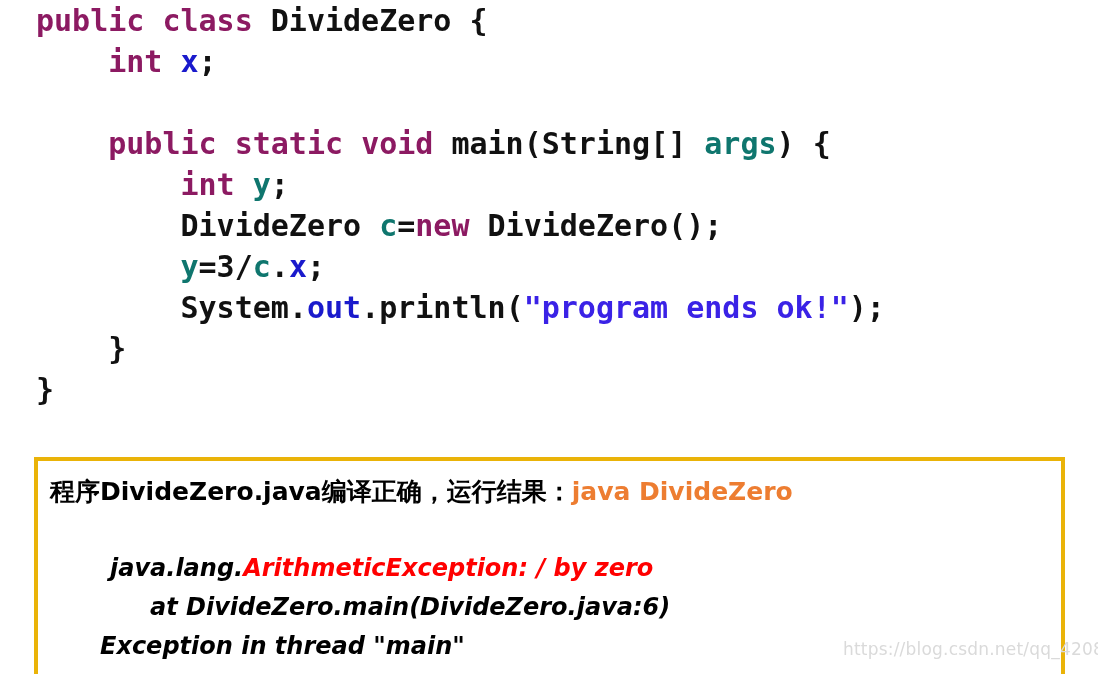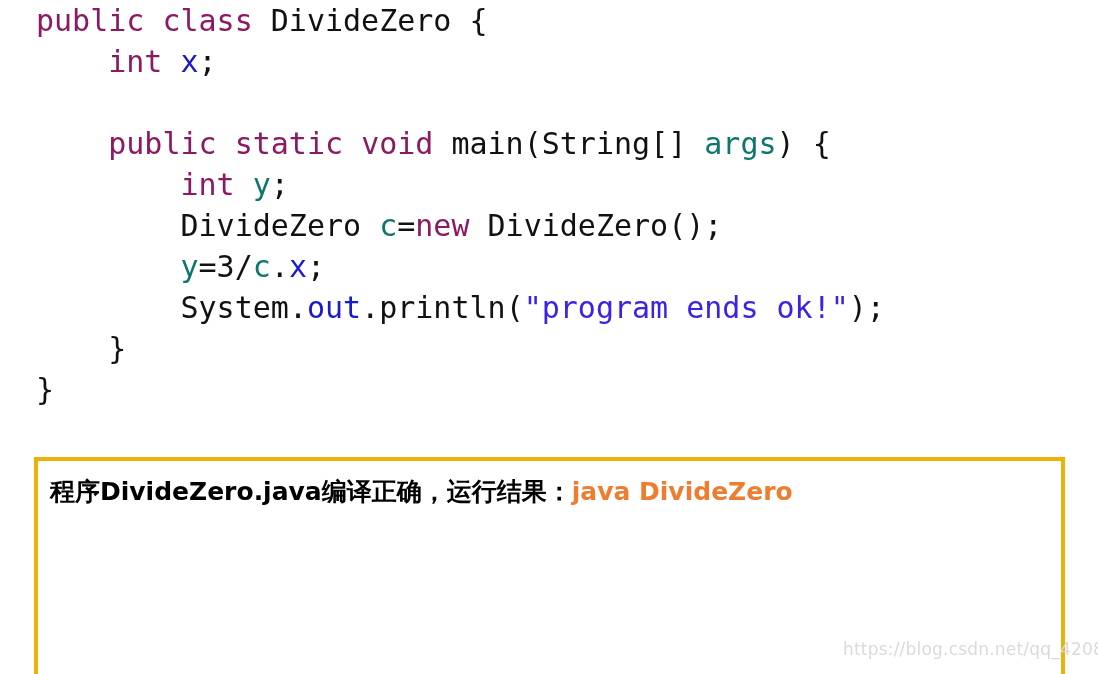--- a/index.html
+++ b/index.html
@@ -18,21 +18,21 @@
 
   
   #code-block {
     position: absolute;
     left: 0;
     top: 0;
     width: 1098px;
     height: 440px;
     font-family: "DejaVu Sans Mono", monospace;
     font-size: 30px;
-    font-weight: normal;
+    font-weight: bold;
     line-height: 41px;
     white-space: pre;
     color: #111111;
   }
   .code-line {
     height: 41px;
     padding-left: 36px;
     white-space: pre;
   }
   .code-line.blank { height: 41px; }
@@ -101,15 +101,16 @@
 </style>
 </head>
 <body>
 
 <div id="code-block"><div class="code-line"><span></span><span class="tok-kw">public</span><span class="tok-plain"> </span><span class="tok-kw">class</span><span class="tok-plain"> </span><span class="tok-type">DivideZero</span><span class="tok-plain"> {</span></div><div class="code-line"><span>    </span><span class="tok-kw">int</span><span class="tok-plain"> </span><span class="tok-field">x</span><span class="tok-plain">;</span></div><div class="code-line blank">&nbsp;</div><div class="code-line"><span>    </span><span class="tok-kw">public</span><span class="tok-plain"> </span><span class="tok-kw">static</span><span class="tok-plain"> </span><span class="tok-kw">void</span><span class="tok-plain"> </span><span class="tok-type">main</span><span class="tok-plain">(</span><span class="tok-type">String</span><span class="tok-plain">[] </span><span class="tok-var">args</span><span class="tok-plain">) {</span></div><div class="code-line"><span>        </span><span class="tok-kw">int</span><span class="tok-plain"> </span><span class="tok-var">y</span><span class="tok-plain">;</span></div><div class="code-line"><span>        </span><span class="tok-type">DivideZero</span><span class="tok-plain"> </span><span class="tok-var">c</span><span class="tok-plain">=</span><span class="tok-kw">new</span><span class="tok-plain"> </span><span class="tok-type">DivideZero</span><span class="tok-plain">();</span></div><div class="code-line"><span>        </span><span class="tok-var">y</span><span class="tok-plain">=3/</span><span class="tok-var">c</span><span class="tok-plain">.</span><span class="tok-field">x</span><span class="tok-plain">;</span></div><div class="code-line"><span>        </span><span class="tok-type">System</span><span class="tok-plain">.</span><span class="tok-field">out</span><span class="tok-plain">.</span><span class="tok-type">println</span><span class="tok-plain">(</span><span class="tok-str">"program ends ok!"</span><span class="tok-plain">);</span></div><div class="code-line"><span>    </span><span class="tok-plain">}</span></div><div class="code-line"><span></span><span class="tok-plain">}</span></div></div>
 
 <div id="result-box">
   <div id="result-headline">
     <span>程序DivideZero.java编译正确，运行结果：</span><span class="cmd">java DivideZero</span>
   </div>
+  <div id="trace"><div class="trace-line indent-1"><span>java.lang.</span><span class="exc-red">ArithmeticException: / by zero</span></div><div class="trace-line indent-2"><span>at DivideZero.main(DivideZero.java:6)</span></div><div class="trace-line indent-3"><span>Exception in thread "main"</span></div></div>
 </div>
 
 <div id="watermark">https://blog.csdn.net/qq_42082273</div>
 
 </body></html>

